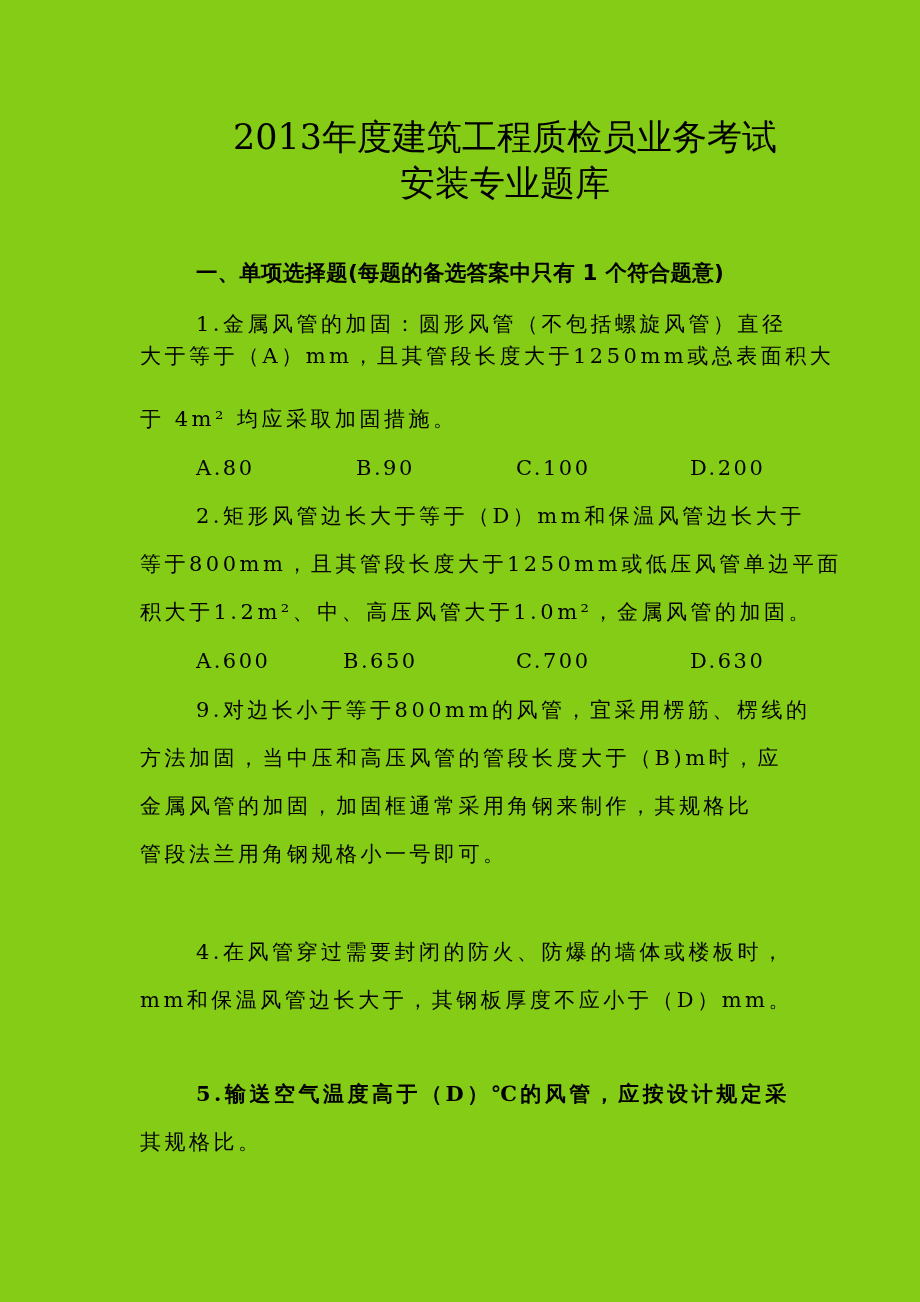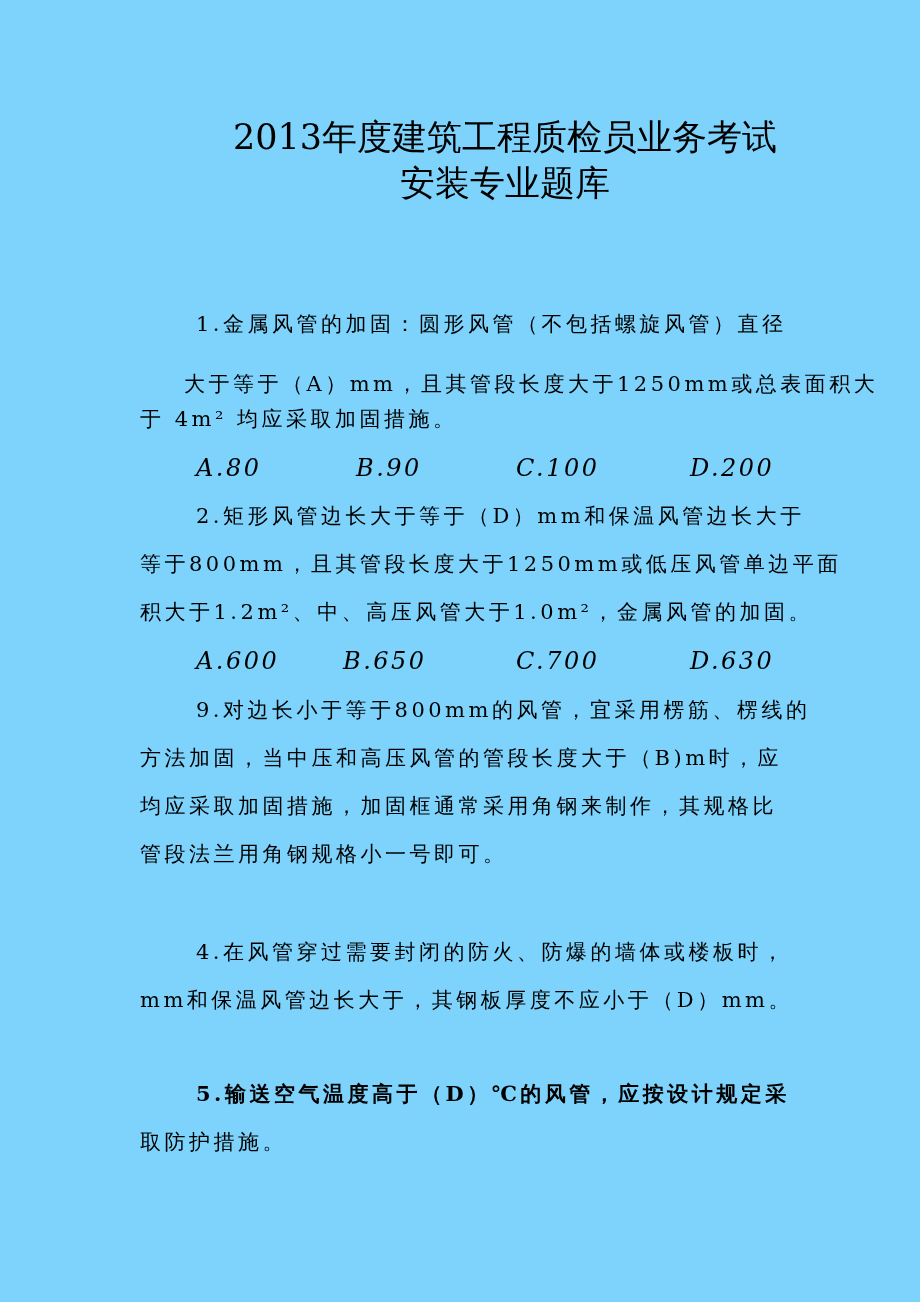--- a/index.html
+++ b/index.html
@@ -12,21 +12,21 @@
       height: 1302px;
       position: relative;
       overflow: hidden;
       font-family: "DejaVu Serif", "Liberation Serif", serif;
       color: #000000;
     }
     .page {
       position: absolute;
       left: 0; top: 0;
       width: 920px; height: 1302px;
-      background: #7dd3fc;
+      background: #84cc16;
     }
     .title {
       position: absolute;
       left: 0;
       width: 1010px;
       text-align: center;
       font-size: 35px;
       line-height: 40px;
       letter-spacing: 0px;
       font-weight: normal;
@@ -50,39 +50,39 @@
       left: 140px;
       width: 640px;
       font-size: 21px;
       line-height: 28px;
       white-space: nowrap;
       letter-spacing: 3.5px;
     }
     .line.indent { left: 196px; }
     .opt {
       position: absolute;
-      font-size: 24px;
+      font-size: 21px;
       line-height: 28px;
       white-space: nowrap;
       letter-spacing: 2.5px;
-      font-style: italic;
     }
   </style>
 </head>
 <body>
 
 <div class="page">
 
   <div class="title l1">2013年度建筑工程质检员业务考试</div>
   <div class="title l2">安装专业题库</div>
 
+  <div class="section-heading">一、单项选择题(每题的备选答案中只有 1 个符合题意)</div>
 
   <div>
     <div class="line indent" style="top:310px;">1.金属风管的加固：圆形风管（不包括螺旋风管）直径</div>
-    <div class="line" style="top:370px;margin-left:44px;">大于等于（A）mm，且其管段长度大于1250mm或总表面积大</div>
+    <div class="line" style="top:342px;">大于等于（A）mm，且其管段长度大于1250mm或总表面积大</div>
     <div class="line" style="top:405px;">于 4m² 均应采取加固措施。</div>
     <div>
       <div class="opt" style="left:196px; top:454px;">A.80</div>
       <div class="opt" style="left:356px; top:454px;">B.90</div>
       <div class="opt" style="left:516px; top:454px;">C.100</div>
       <div class="opt" style="left:690px; top:454px;">D.200</div>
     </div>
   </div>
 
   <div>
@@ -93,27 +93,27 @@
       <div class="opt" style="left:196px; top:647px;">A.600</div>
       <div class="opt" style="left:343px; top:647px;">B.650</div>
       <div class="opt" style="left:516px; top:647px;">C.700</div>
       <div class="opt" style="left:690px; top:647px;">D.630</div>
     </div>
   </div>
 
   <div>
     <div class="line indent" style="top:696px;">9.对边长小于等于800mm的风管，宜采用楞筋、楞线的</div>
     <div class="line" style="top:744px;">方法加固，当中压和高压风管的管段长度大于（B)m时，应</div>
-    <div class="line" style="top:792px;">均应采取加固措施，加固框通常采用角钢来制作，其规格比</div>
+    <div class="line" style="top:792px;">金属风管的加固，加固框通常采用角钢来制作，其规格比</div>
     <div class="line" style="top:840px;">管段法兰用角钢规格小一号即可。</div>
   </div>
 
   <div>
     <div class="line indent" style="top:938px;">4.在风管穿过需要封闭的防火、防爆的墙体或楼板时，</div>
     <div class="line" style="top:986px;">mm和保温风管边长大于，其钢板厚度不应小于（D）mm。</div>
   </div>
 
   <div>
     <div class="line indent" style="top:1080px;font-weight:bold;">5.输送空气温度高于（D）℃的风管，应按设计规定采</div>
-    <div class="line" style="top:1128px;">取防护措施。</div>
+    <div class="line" style="top:1128px;">其规格比。</div>
   </div>
 
 </div>
 
 </body></html>

